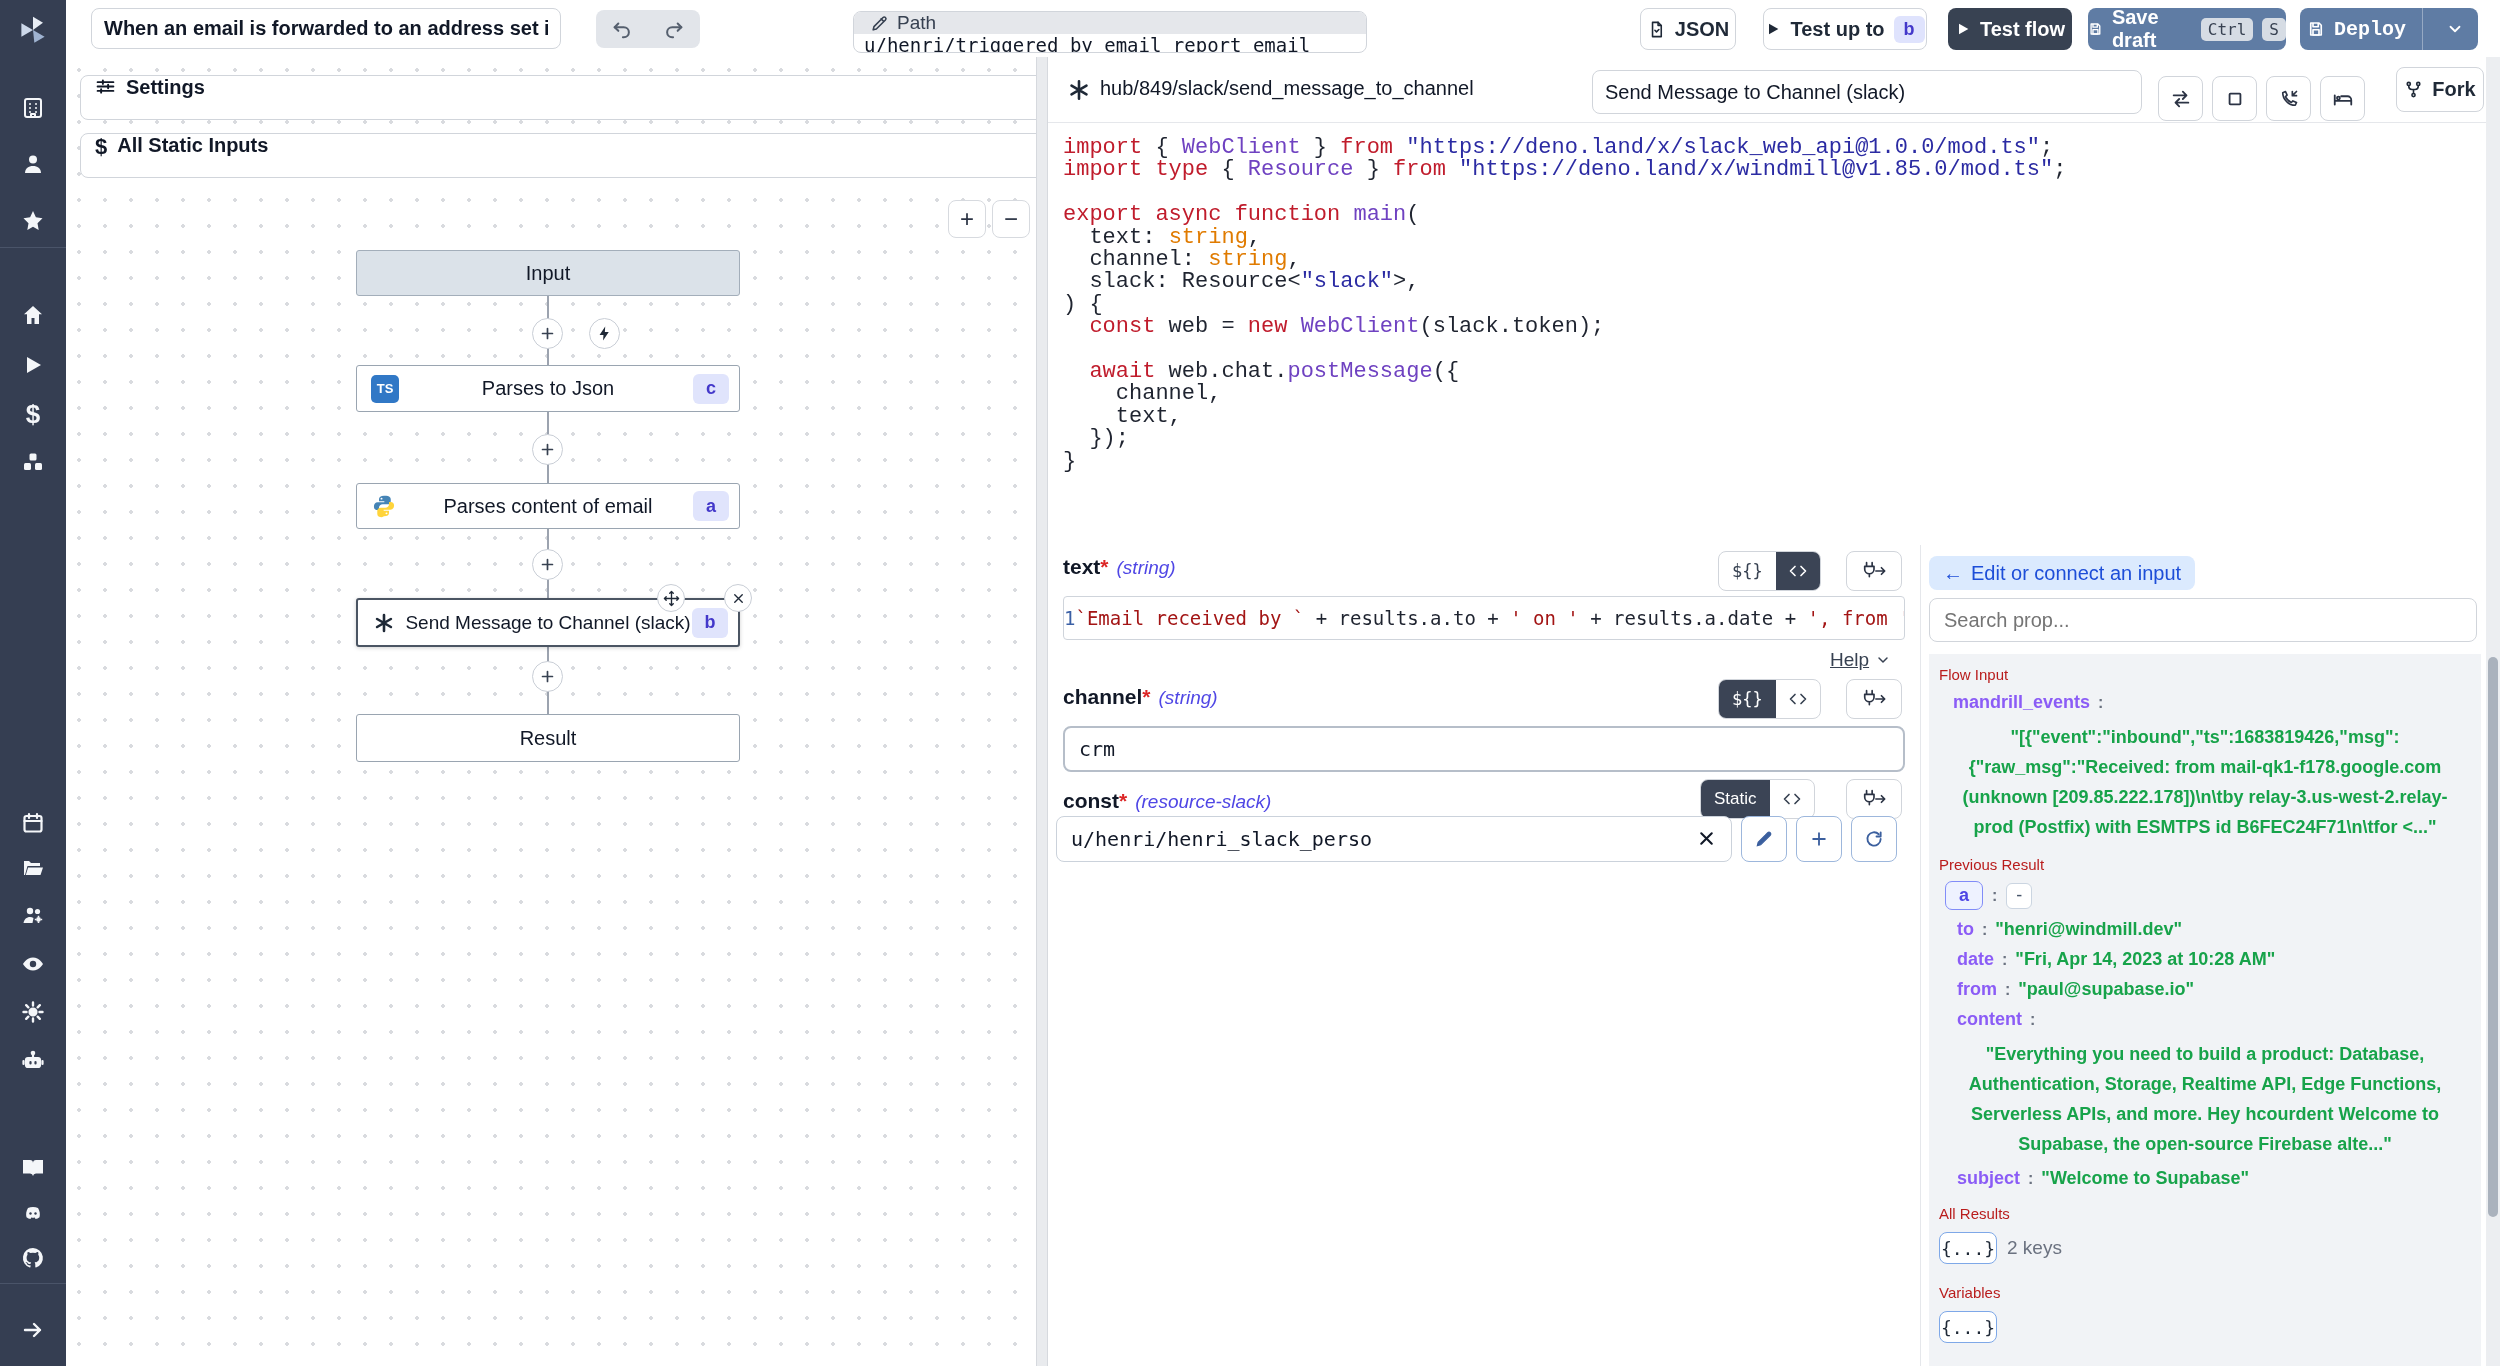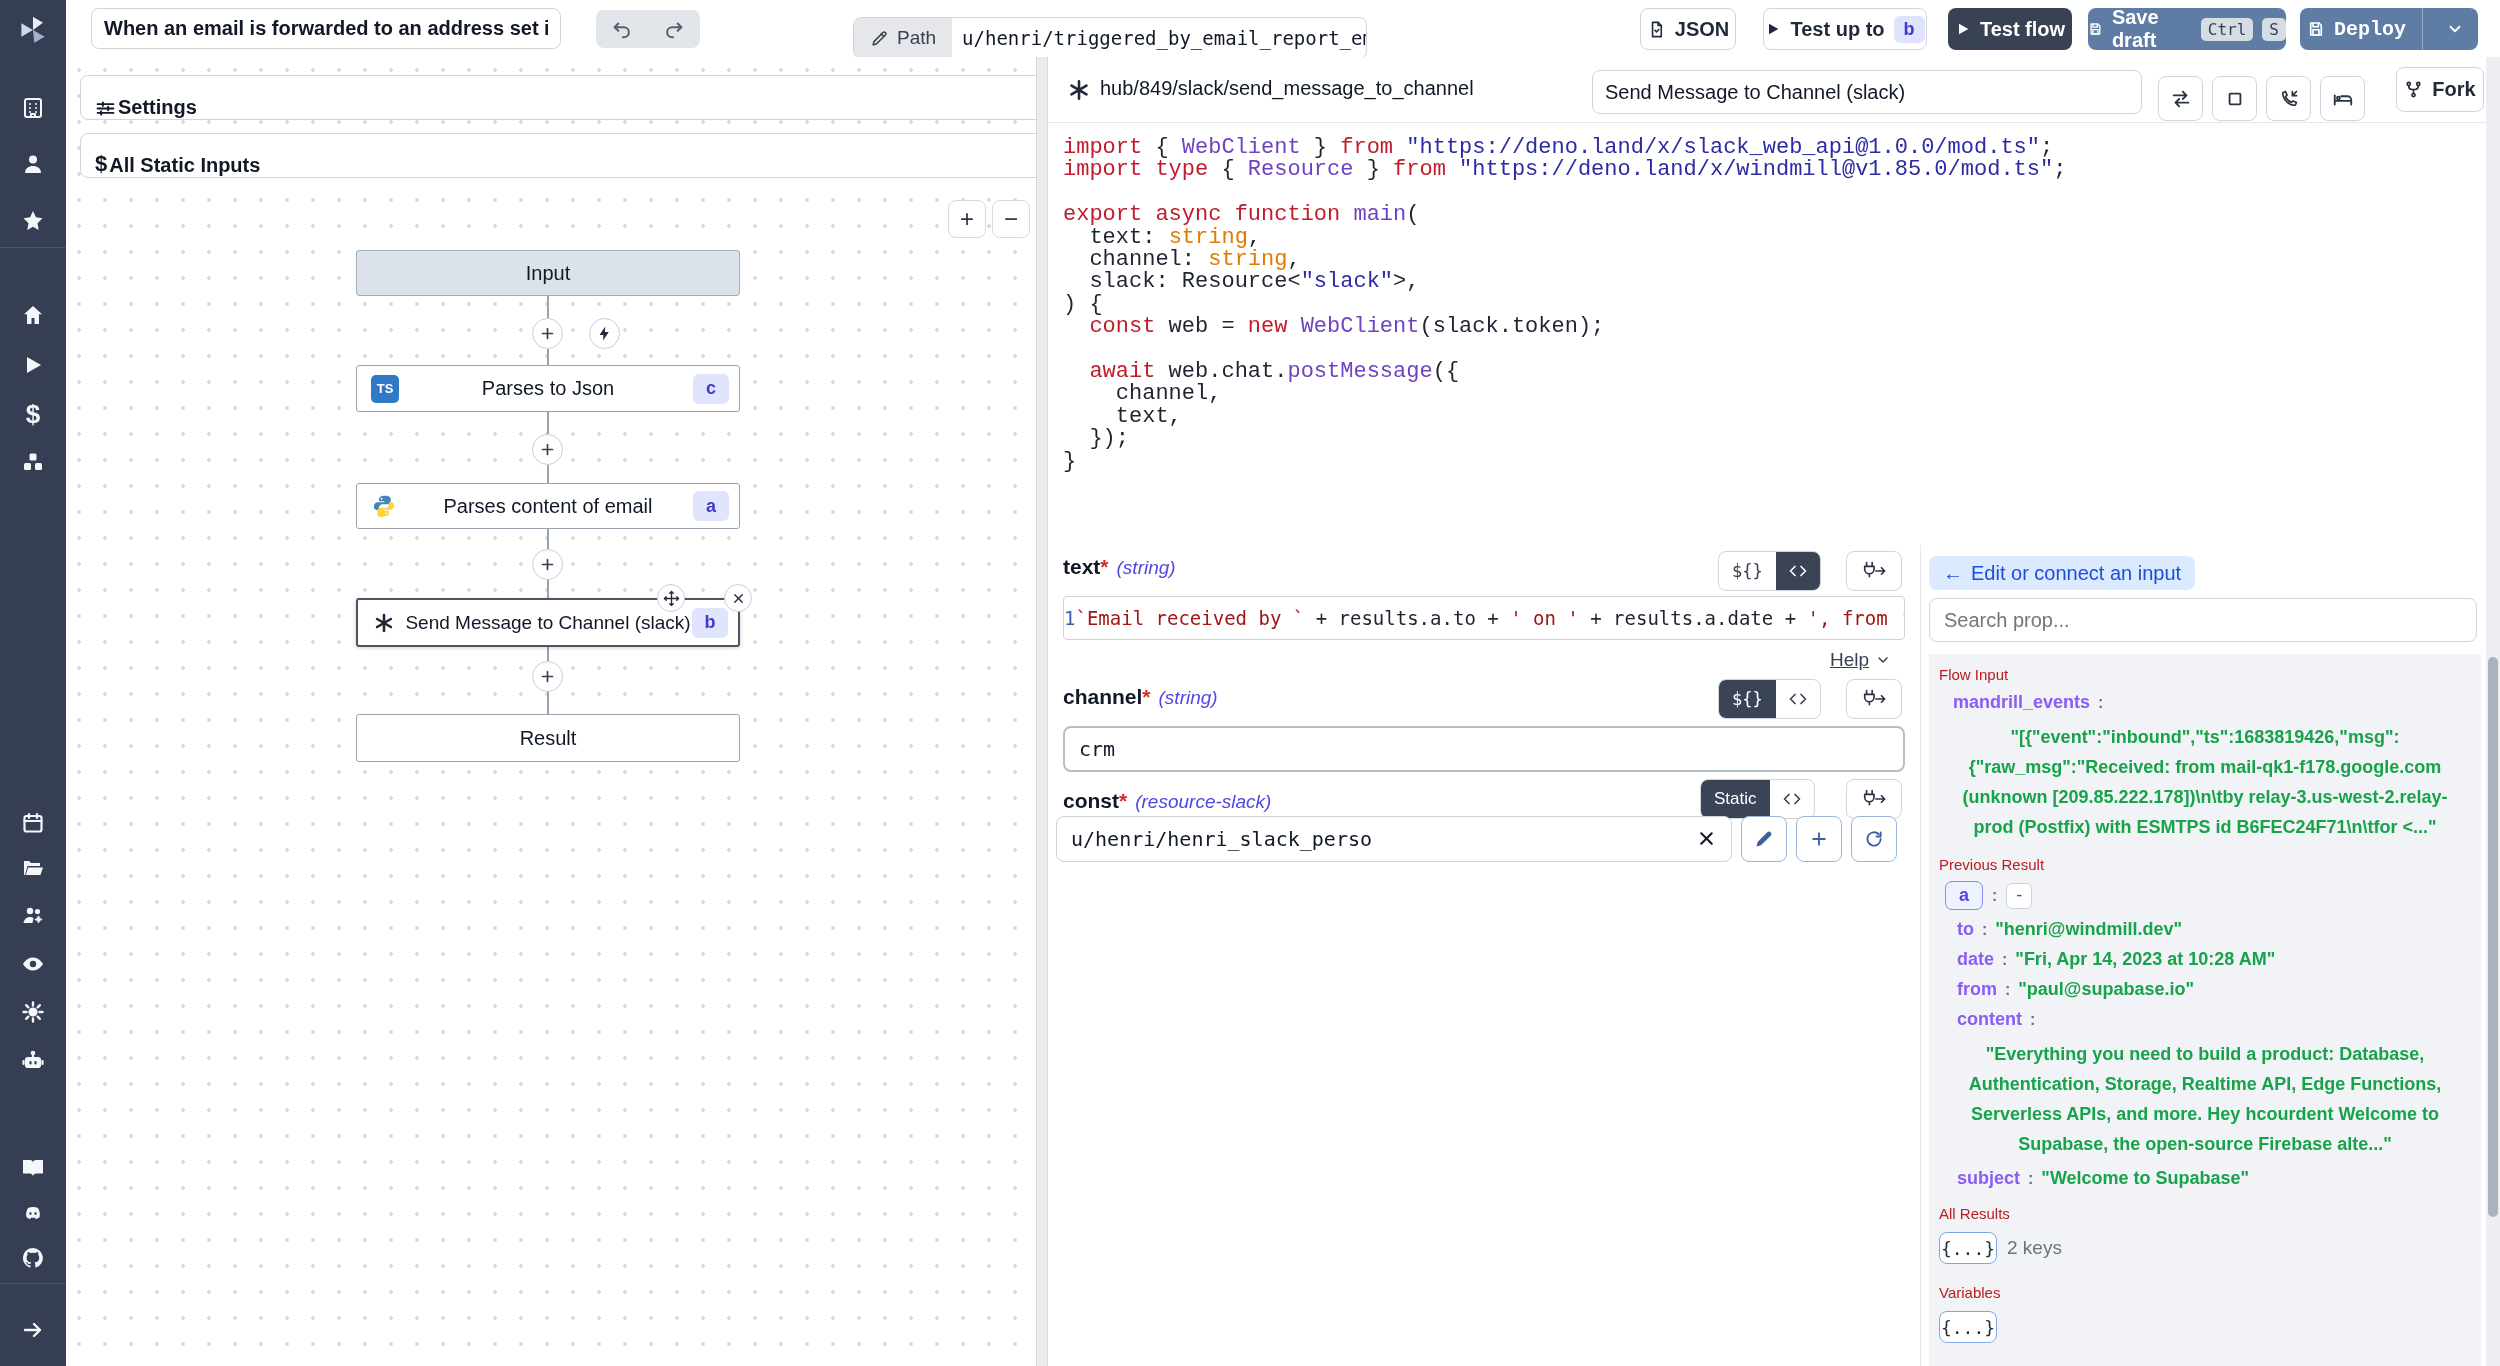--- a/index.html
+++ b/index.html
@@ -8,32 +8,32 @@
   svg.ic{display:block;}
   
   .sidebar{left:0;top:0;width:66px;height:1366px;background:#353e52;}
   .side-item{position:absolute;left:0;width:66px;height:40px;display:flex;align-items:center;justify-content:center;color:#f4f6f9;cursor:pointer;}
   .side-div{position:absolute;left:0;width:66px;height:1px;background:#4a5469;}
   
   .topbar{left:66px;top:0;width:2434px;height:57px;background:#fff;border-bottom:1px solid #e5e7eb;}
   .title-input{position:absolute;left:25px;top:8px;width:470px;height:41px;border:1px solid #d1d5db;border-radius:8px;font-family:"Liberation Sans",sans-serif;font-size:20px;font-weight:bold;color:#111827;padding:0 12px;box-sizing:border-box;outline:none;}
   .undoredo{position:absolute;left:530px;top:10px;width:104px;height:38px;background:#e2e5ea;border-radius:8px;display:flex;}
   .ur-btn{flex:1;display:flex;align-items:center;justify-content:center;color:#555f6e;cursor:pointer;}
-  .pathbox{position:absolute;left:787px;top:17px;width:512px;height:40px;border:1px solid #d1d5db;border-radius:8px;display:flex;align-items:stretch;overflow:hidden;background:#fff;}
+  .pathbox{position:absolute;left:787px;top:11px;width:512px;height:40px;border:1px solid #d1d5db;border-radius:8px;display:flex;align-items:stretch;overflow:hidden;background:#fff;flex-direction:column;}
   .path-label{background:#e5e7eb;display:flex;align-items:center;gap:8px;padding:0 16px;font-size:19px;color:#374151;}
   .path-value{display:flex;align-items:center;padding:0 10px;font-family:"DejaVu Sans Mono",monospace;font-size:19px;color:#111827;white-space:nowrap;}
   .tb-btn{position:absolute;top:8px;height:42px;border-radius:8px;display:flex;align-items:center;justify-content:center;gap:9px;font-size:20px;font-weight:bold;cursor:pointer;box-sizing:border-box;}
   .tb-white{background:#fff;border:1px solid #d1d5db;color:#1f2937;}
   .tb-dark{background:#384252;color:#fff;}
   .tb-blue{background:#5f7ca4;color:#fff;}
   .kbd{background:#d6dce4;color:#374151;border-radius:5px;font-family:"DejaVu Sans Mono",monospace;font-size:16px;font-weight:normal;padding:2px 7px;}
   .badge-ind{background:#dfe3fd;color:#4338ca;border-radius:6px;font-size:18px;font-weight:bold;padding:3px 10px;}
   
   .flow-panel{left:66px;top:57px;width:970px;height:1309px;background:#fff;background-image:radial-gradient(circle,#d9dbdf 1.7px,transparent 1.7px);background-size:26px 26px;}
-  .panel-btn{position:absolute;left:14px;width:1106px;height:45px;background:#fff;border:1px solid #d1d5db;border-radius:8px;display:flex;align-items:flex-end;gap:2px;padding:0 14px;box-sizing:border-box;font-size:20px;font-weight:bold;color:#111827;cursor:pointer;}
+  .panel-btn{position:absolute;left:14px;width:1106px;height:45px;background:#fff;border:1px solid #d1d5db;border-radius:8px;display:flex;align-items:flex-start;gap:10px;padding:0 14px;box-sizing:border-box;font-size:20px;font-weight:bold;color:#111827;cursor:pointer;}
   .zoom-btn{position:absolute;width:36px;height:36px;background:#fff;border:1px solid #d7dadf;border-radius:8px;display:flex;align-items:center;justify-content:center;color:#2b3344;font-size:24px;cursor:pointer;}
   .node{position:absolute;left:290px;width:384px;background:#fff;border:1px solid #9aa5b1;border-radius:3px;display:flex;align-items:center;justify-content:center;font-size:20px;color:#111827;cursor:pointer;box-sizing:border-box;}
   .edge{position:absolute;left:481px;width:2px;background:#9ca3af;}
   .circ{position:absolute;width:31px;height:31px;background:#fff;border:1px solid #c9ced6;border-radius:50%;display:flex;align-items:center;justify-content:center;color:#374151;cursor:pointer;box-sizing:border-box;}
   .node-badge{position:absolute;right:10px;top:50%;transform:translateY(-50%);background:#e0e4fc;color:#4338ca;border-radius:6px;width:36px;height:30px;display:flex;align-items:center;justify-content:center;font-size:18px;font-weight:bold;}
   .node-icon{position:absolute;left:14px;top:50%;transform:translateY(-50%);}
   .ts-ic{width:28px;height:28px;background:#3178c6;border-radius:5px;color:#fff;font-size:13px;font-weight:bold;display:flex;align-items:center;justify-content:center;}
   .toggle{width:48px;height:26px;background:#e2e5ea;border-radius:13px;position:relative;cursor:pointer;}
   .toggle .knob{position:absolute;left:2px;top:2px;width:22px;height:22px;background:#fff;border-radius:50%;box-shadow:0 1px 2px rgba(0,0,0,.25);}
   

